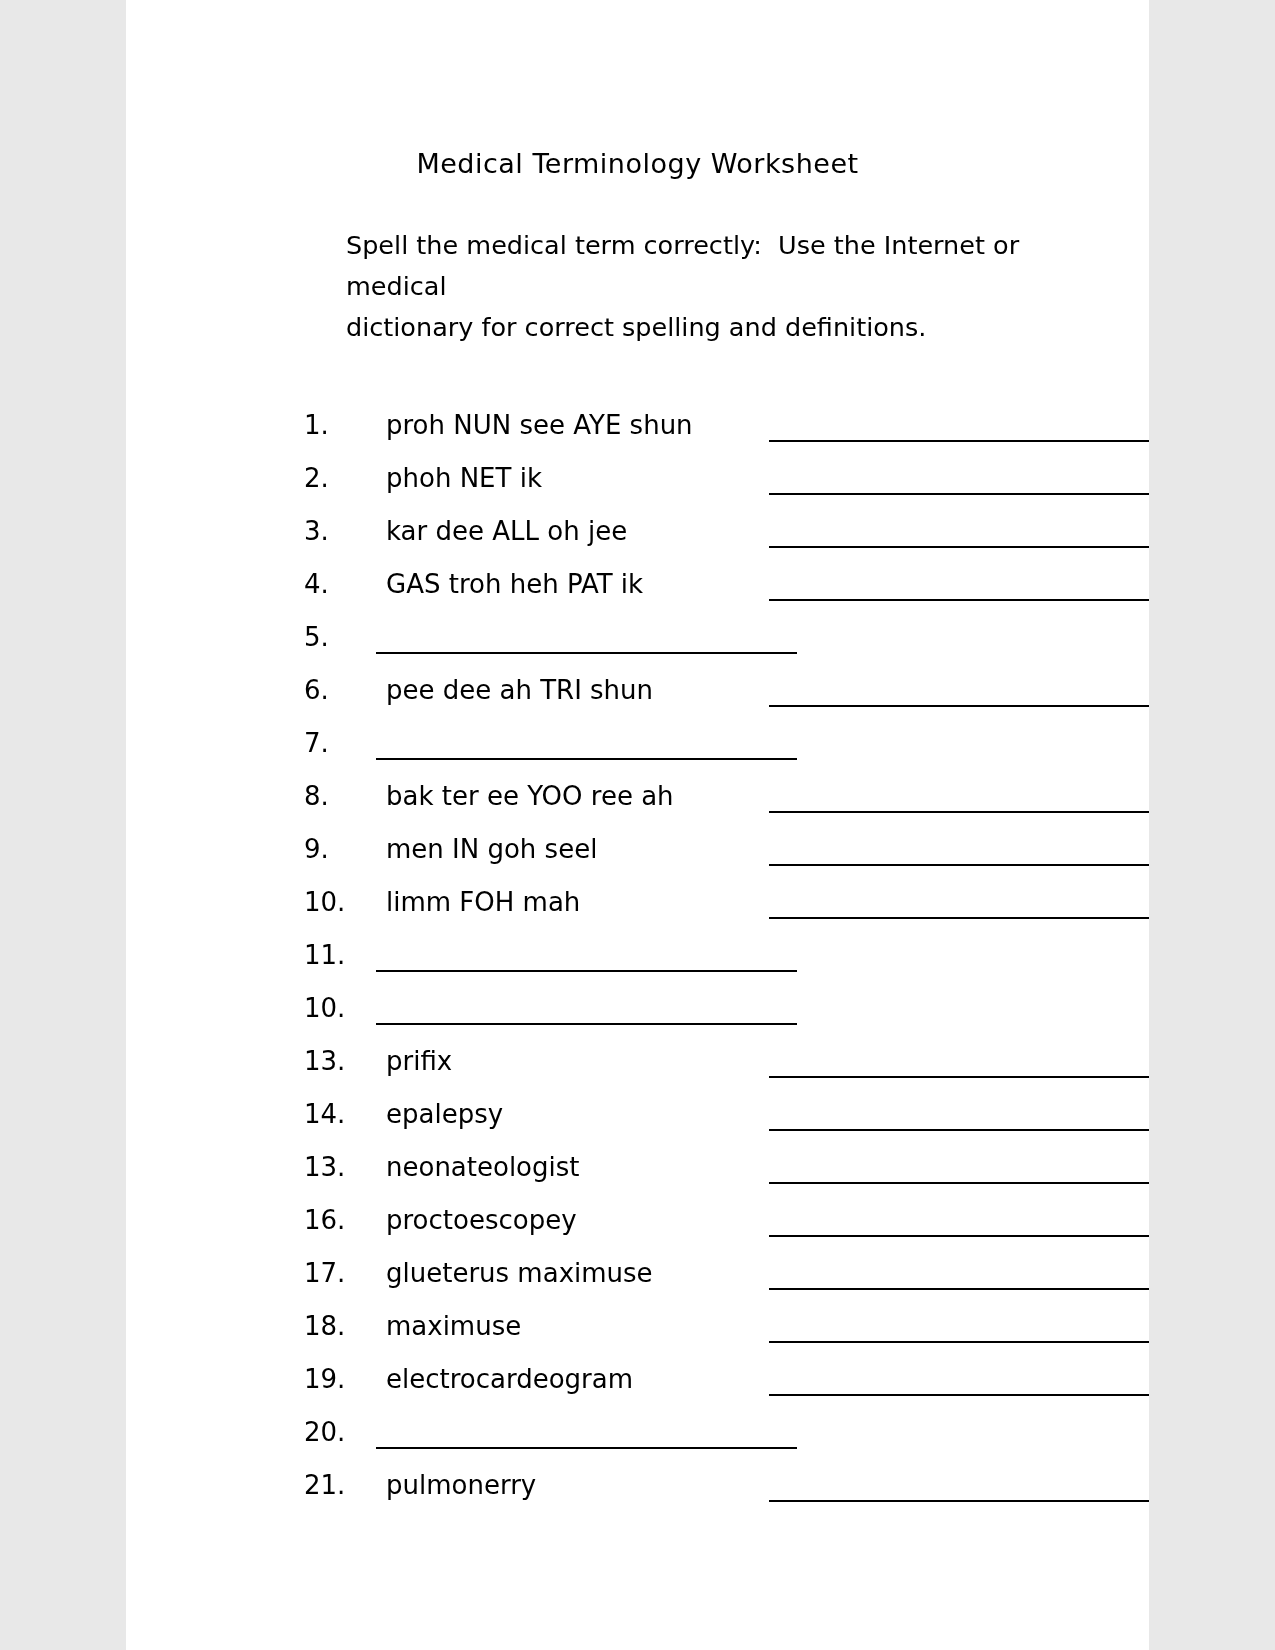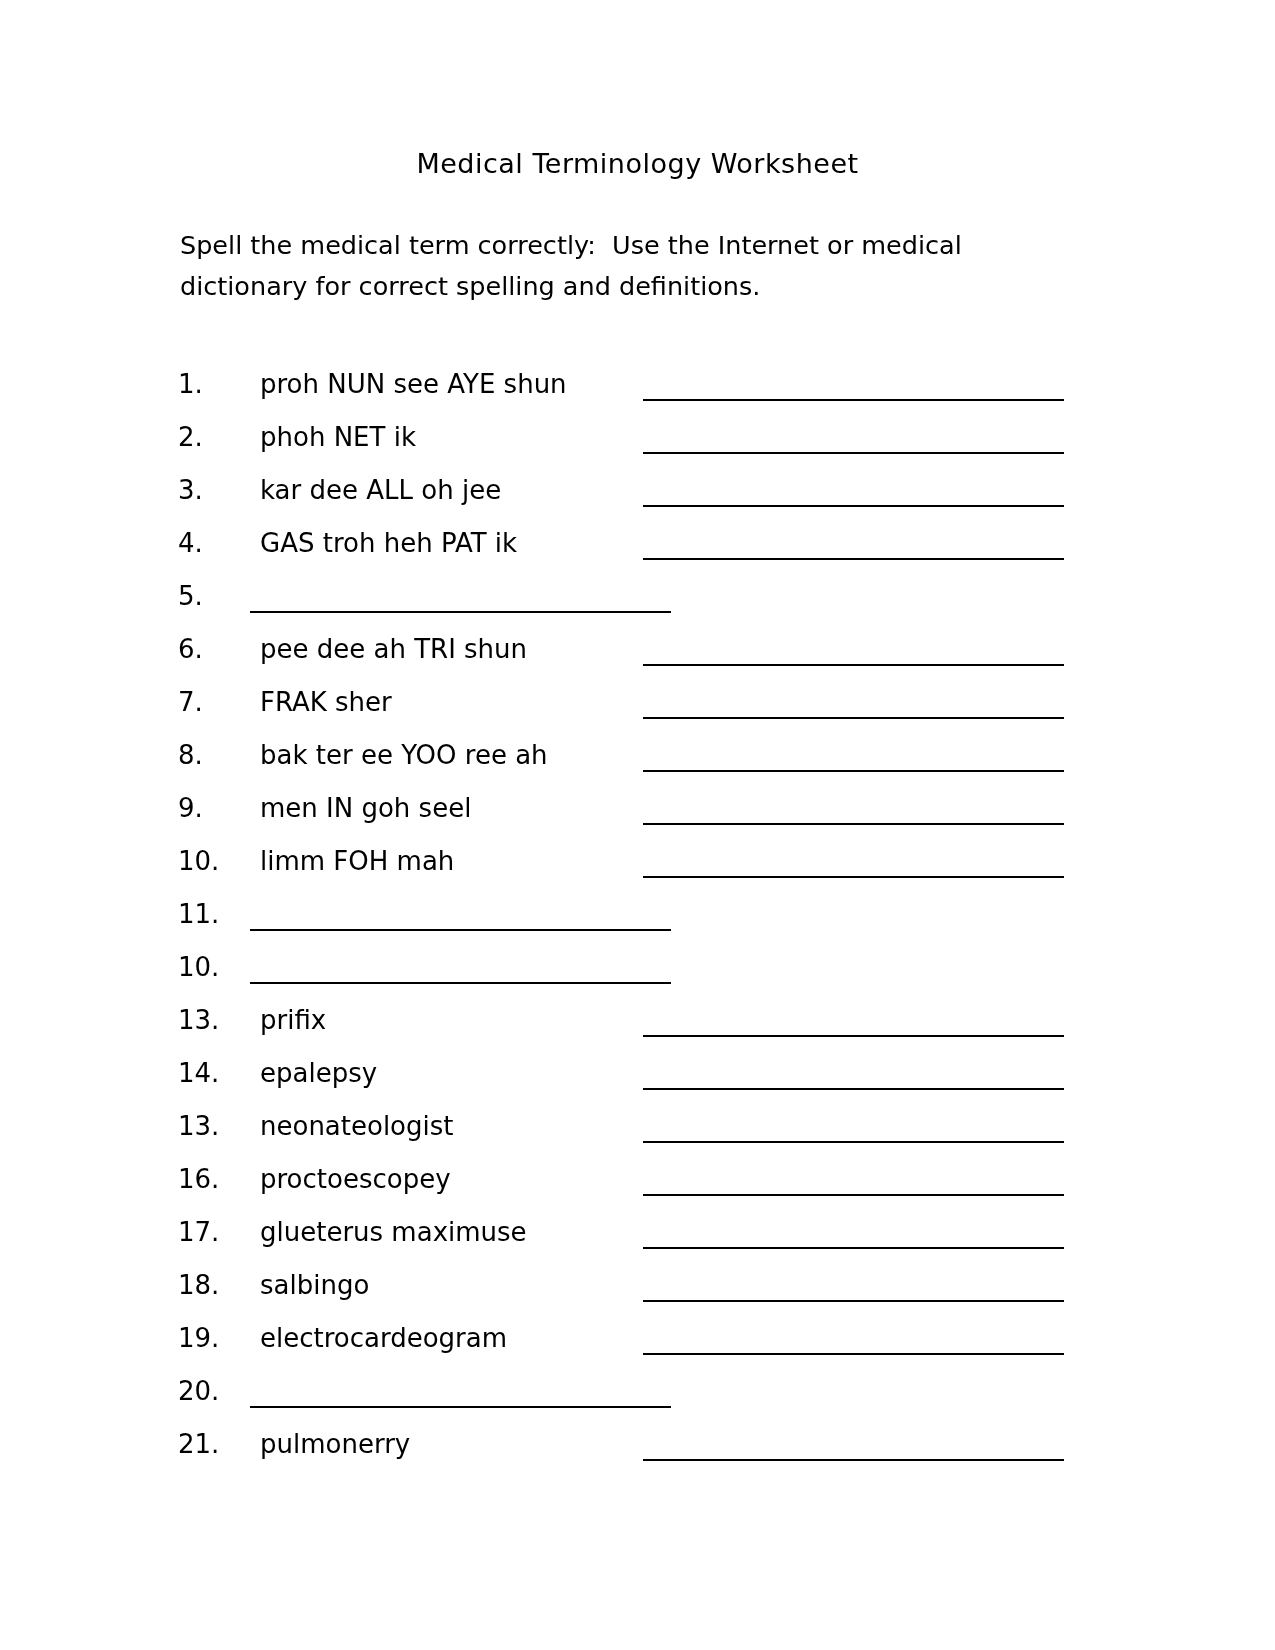--- a/index.html
+++ b/index.html
@@ -1,21 +1,21 @@
 <!DOCTYPE html>
 <html><head>
 <meta charset="utf-8">
 <style>
   html, body {
     margin: 0;
     padding: 0;
     background: #e8e8e8;
   }
   .page {
-    width: 1275px;
+    width: 1023px;
     height: 1650px;
     margin: 0 auto;
     background: #ffffff;
     color: #000000;
     font-family: "DejaVu Sans", "Liberation Sans", sans-serif;
     overflow: hidden;
     box-sizing: border-box;
   }
   .title {
     padding-top: 148px;
@@ -25,20 +25,21 @@
     text-align: center;
     letter-spacing: 0.5px;
   }
   .instructions {
     margin: 46px 80px 0 180px;
     font-size: 25.5px;
     line-height: 41px;
   }
   .instructions .instr-line {
     white-space: pre-wrap;
+    margin-left: 40px;
   }
   .list {
     margin-top: 50px;
   }
   .row {
     display: flex;
     align-items: center;
     height: 53px;
     padding-left: 178px;
     box-sizing: border-box;
@@ -106,21 +107,20 @@
     </div>
 
     <div class="row">
       <span class="num">6.</span>
       <span class="term">pee dee ah TRI shun</span>
       <span class="blank"></span>
     </div>
 
     <div class="row">
       <span class="num">7.</span>
-      <span class="term">FRAK sher</span>
       <span class="blank"></span>
     </div>
 
     <div class="row">
       <span class="num">8.</span>
       <span class="term">bak ter ee YOO ree ah</span>
       <span class="blank"></span>
     </div>
 
     <div class="row">
@@ -170,21 +170,21 @@
     </div>
 
     <div class="row">
       <span class="num">17.</span>
       <span class="term">glueterus maximuse</span>
       <span class="blank"></span>
     </div>
 
     <div class="row">
       <span class="num">18.</span>
-      <span class="term">salbingo</span>
+      <span class="term">maximuse</span>
       <span class="blank"></span>
     </div>
 
     <div class="row">
       <span class="num">19.</span>
       <span class="term">electrocardeogram</span>
       <span class="blank"></span>
     </div>
 
     <div class="row">

